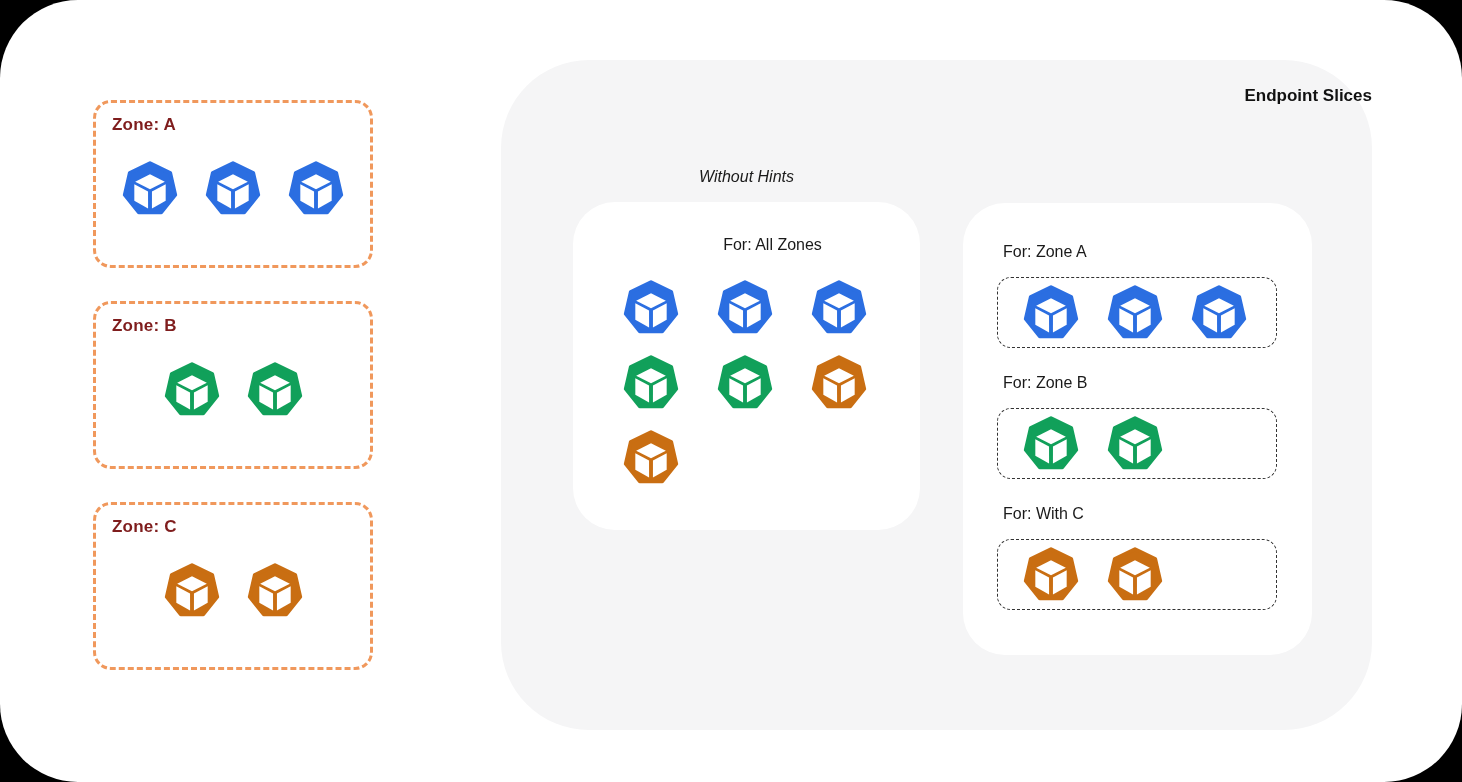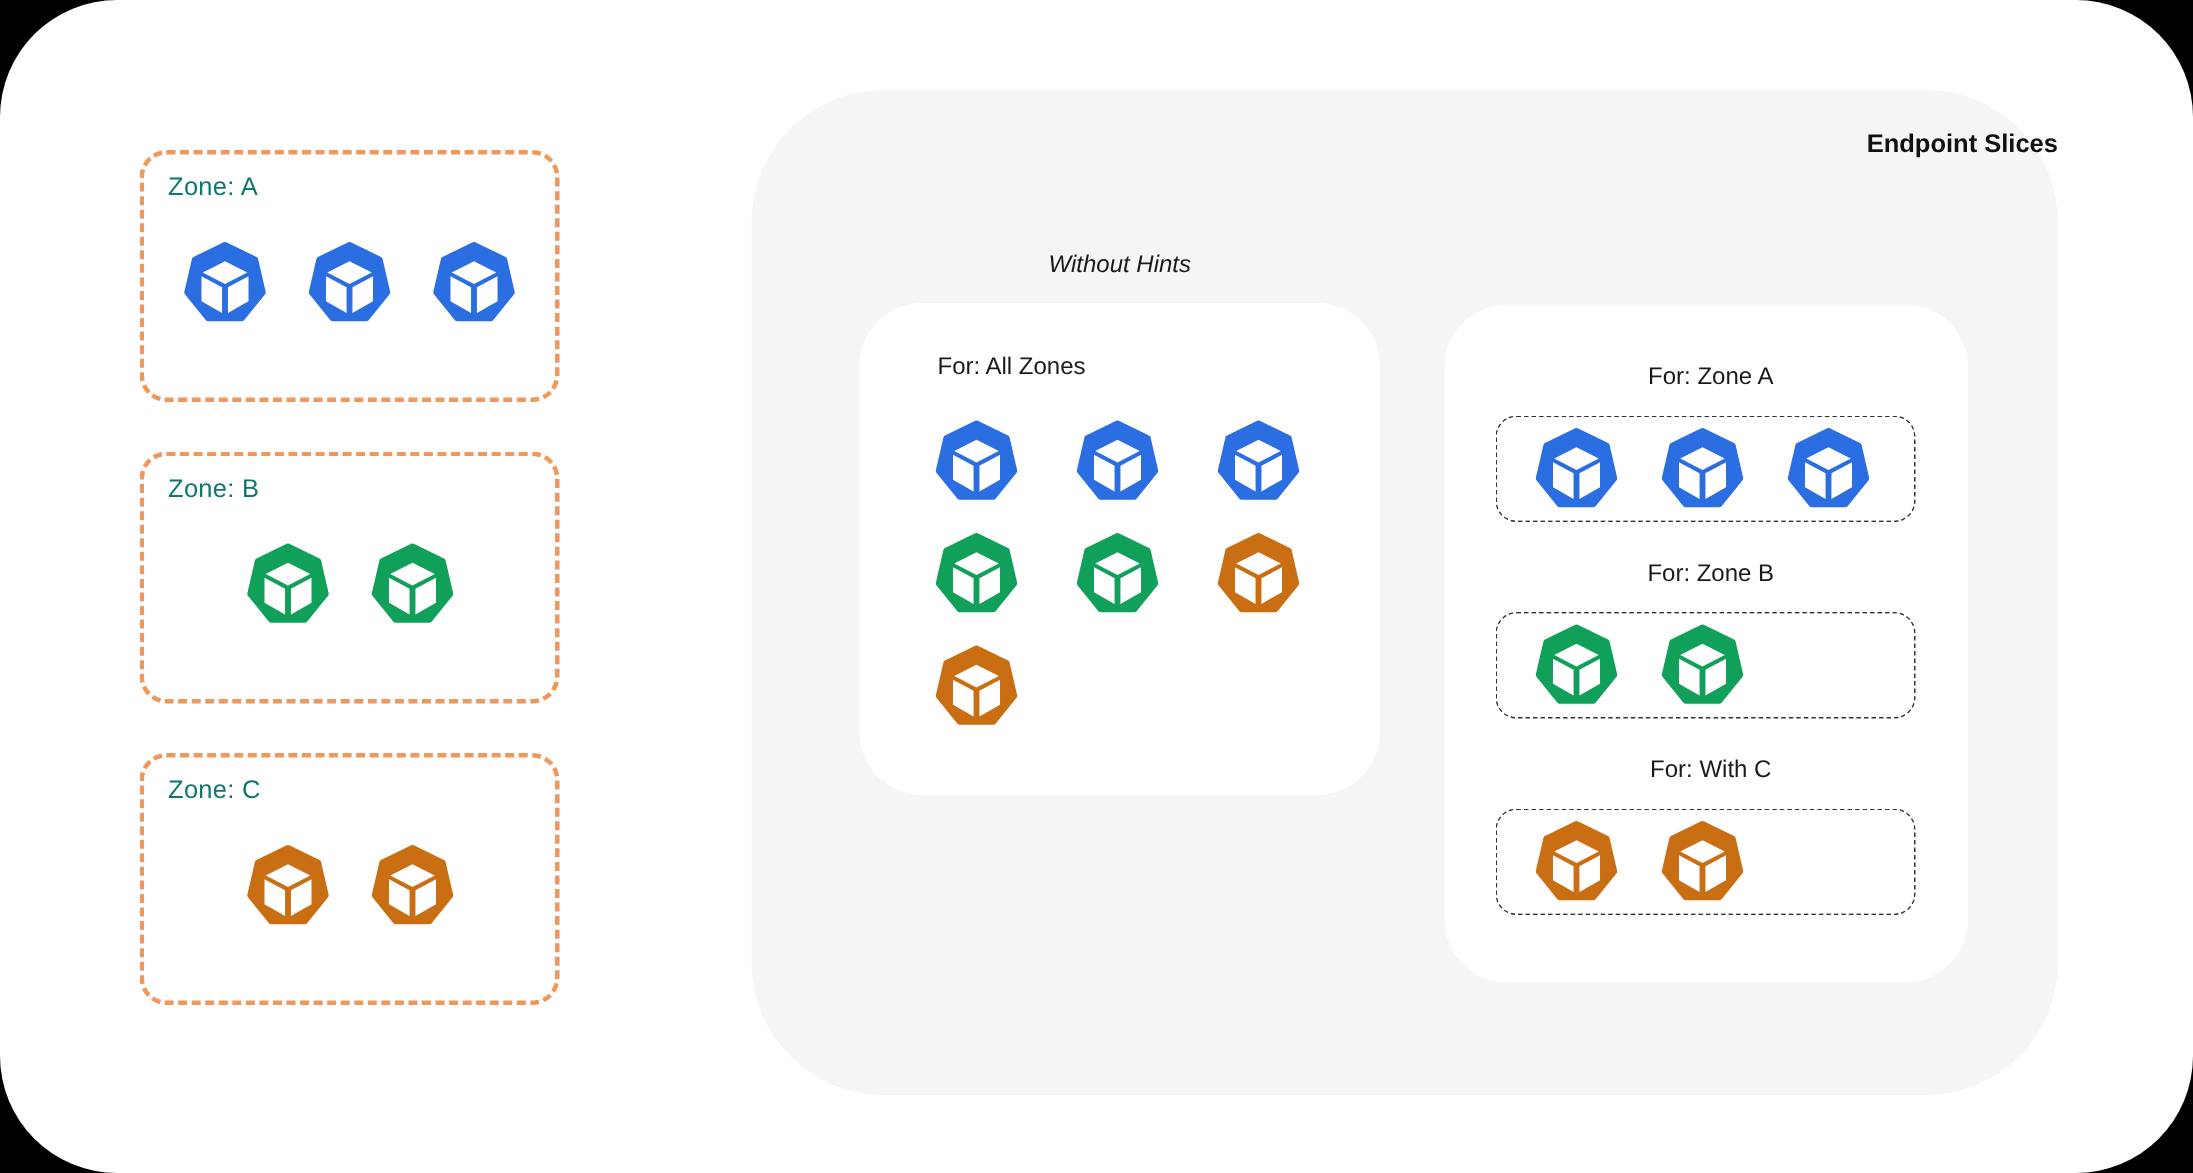--- a/index.html
+++ b/index.html
@@ -30,22 +30,22 @@
     border-radius: 18px;
     padding: 12px 16px 10px;
     display: flex;
     flex-direction: column;
   }
   .zone-box.a { top: 100px; }
   .zone-box.b { top: 301px; }
   .zone-box.c { top: 502px; }
   .zone-label {
     font-size: 17px;
-    font-weight: normal;
-    color: #0f766e;
+    font-weight: bold;
+    color: #7f1d1d;
     letter-spacing: 0.2px;
   }
   .zone-pods {
     flex: 1;
     display: flex;
     align-items: center;
     justify-content: center;
     gap: 27px;
     padding-bottom: 12px;
   }
@@ -97,34 +97,34 @@
     left: 462px;
     top: 143px;
     width: 349px;
     height: 452px;
     padding: 40px 34px 0 34px;
   }
   .card-label {
     font-size: 16px;
     color: #1a1a1a;
   }
-  .card.without .card-label { margin-left: 2px; }
+  .card.without .card-label { margin-left: 2px; text-align: center; }
 
   .pod-grid {
     margin-top: 26px;
     display: flex;
     flex-direction: column;
     gap: 19px;
   }
   .pod-row {
     display: flex;
     gap: 38px;
   }
 
-  .hint-group .card-label { display: block; margin-left: 6px; text-align: center; }
+  .hint-group .card-label { display: block; margin-left: 6px; }
   .hint-box {
     margin: 16px 0 26px;
     box-sizing: border-box;
     width: 280px;
     height: 71px;
     border: 1.5px dashed #333;
     border-radius: 14px;
     display: flex;
     align-items: center;
     gap: 28px;

